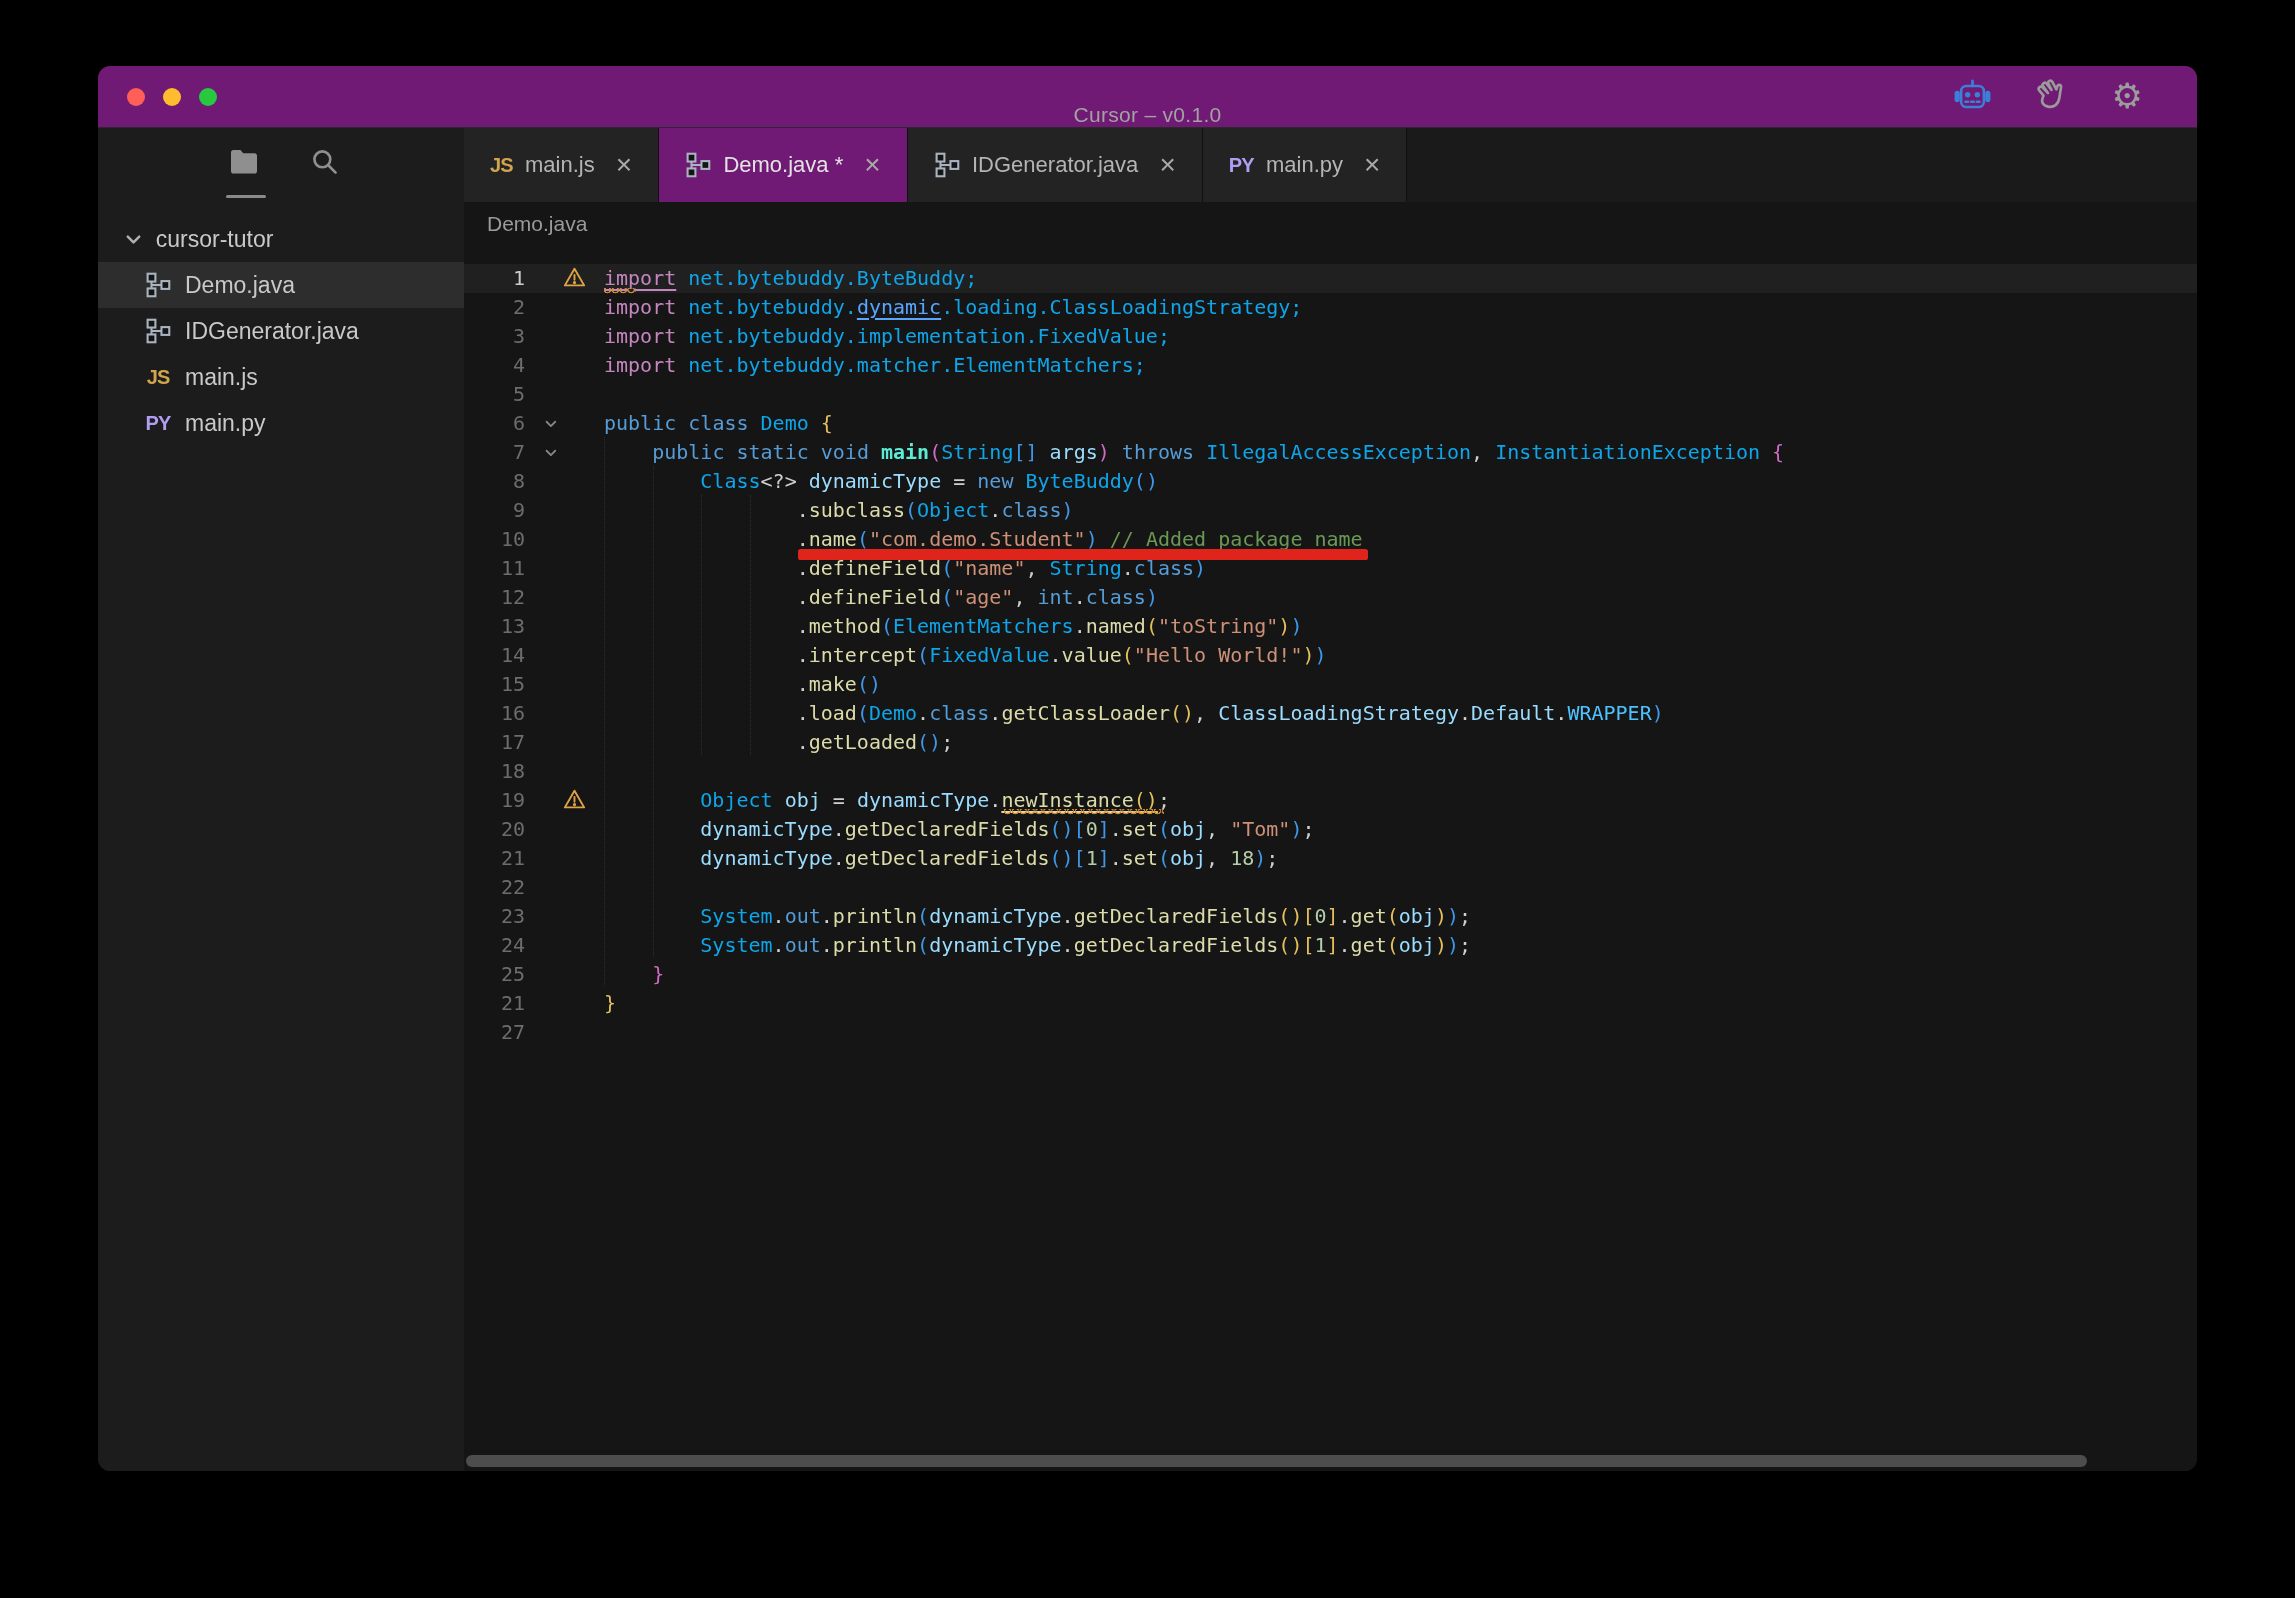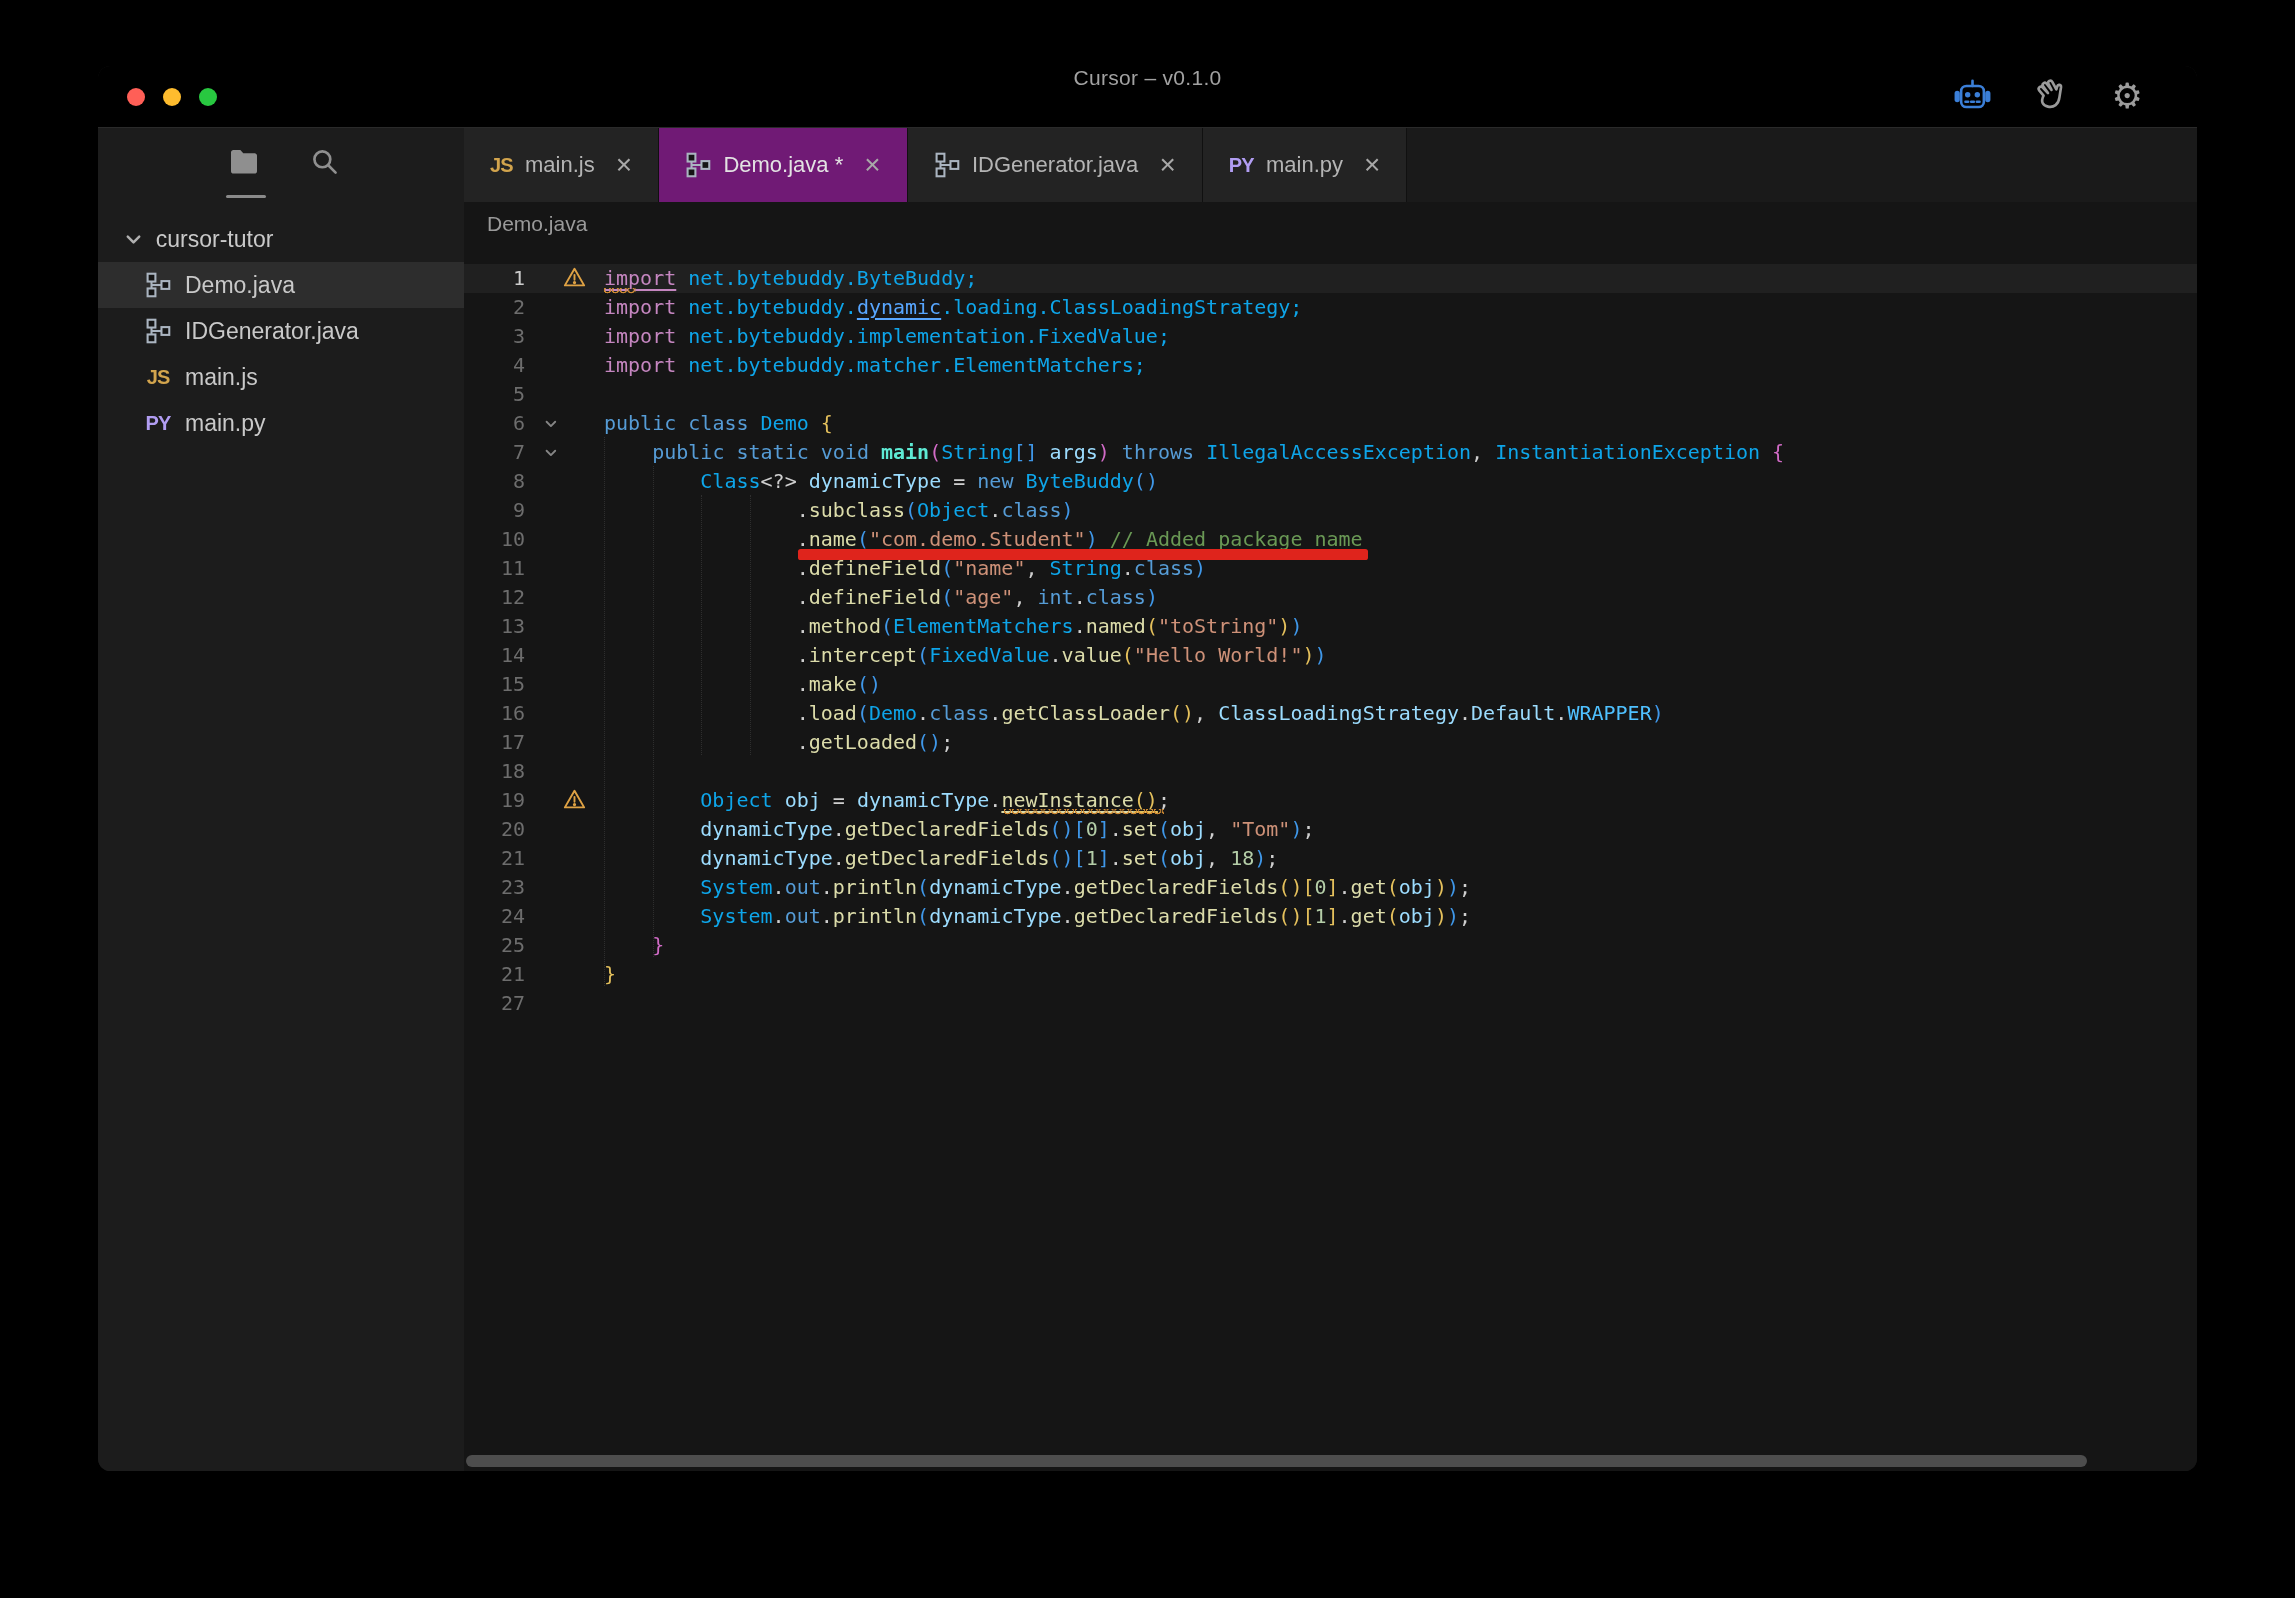--- a/index.html
+++ b/index.html
@@ -1,22 +1,22 @@
 <!DOCTYPE html>
 <html style="font-size:14px"><head>
 <meta charset="utf-8">
 <style>
   html,body{margin:0;padding:0;background:#000;}
   body{width:2295px;height:1599px;position:relative;font-family:"Liberation Sans",sans-serif;
        -webkit-font-smoothing:antialiased;overflow:hidden;}
   #window{position:absolute;left:98px;top:66px;width:2099px;height:1405px;background:#151515;
           border-radius:12.3px;overflow:hidden;box-shadow:0 15.8px 53px rgba(0,0,0,.8);}
   
-  #titlebar{position:relative;height:61px;background:#000000;border-bottom:0.9px solid #2a2a2a;
-            display:flex;align-items:flex-start;}
+  #titlebar{position:relative;height:61px;background:#701a75;border-bottom:0.9px solid #2a2a2a;
+            display:flex;align-items:flex-end;}
   .traffic{position:absolute;left:29px;top:22px;display:flex;gap:17.5px;}
   .tl{width:18.4px;height:18.4px;border-radius:50%;}
   #win-title{flex:1;text-align:center;color:#a2a2a2;font-size:21px;letter-spacing:0.3px;}
   #tb-icons{position:absolute;right:54px;top:0;height:61px;display:flex;align-items:center;gap:42px;}
   .tb-btn{background:none;border:none;padding:0;cursor:pointer;display:flex;align-items:center;}
   .gear-glyph{font-size:35px;color:#9c9c9c;line-height:1;font-family:"DejaVu Sans",sans-serif;}
   
   #main{display:flex;height:1343px;}
   #sidebar{width:366px;background:#1c1c1c;flex:none;position:relative;}
   #side-head{position:relative;height:77px;}
@@ -239,20 +239,21 @@
             <div class="cl"><span class="gnum">16</span><span class="ctext"><span class="p">                .</span><span class="m">load</span><span class="bl">(</span><span class="t">Demo</span><span class="p">.</span><span class="b">class</span><span class="p">.</span><span class="m">getClassLoader</span><span class="y">()</span><span class="p">, </span><span class="v">ClassLoadingStrategy</span><span class="p">.</span><span class="v">Default</span><span class="p">.</span><span class="cst">WRAPPER</span><span class="bl">)</span></span></div>
             <div class="cl"><span class="gnum">17</span><span class="ctext"><span class="p">                .</span><span class="m">getLoaded</span><span class="bl">()</span><span class="p">;</span></span></div>
             <div class="cl"><span class="gnum">18</span><span class="ctext"></span></div>
             <div class="cl"><span class="gnum">19</span><span class="glyph-warn"><svg width="23" height="21" viewBox="0 0 26 24" fill="none" stroke="#dfa244" stroke-width="2.2" stroke-linejoin="round">
      <path d="M13 2 L24 21 L2 21 Z"></path>
                   <line x1="13" y1="9" x2="13" y2="14.5" stroke-linecap="round"></line>
                   <circle cx="13" cy="17.8" r="0.8" fill="#dfa244"></circle>
                 </svg></span><span class="ctext"><span class="p">        </span><span class="t">Object</span><span class="p"> </span><span class="v">obj</span><span class="p"> = </span><span class="v">dynamicType</span><span class="p">.</span><span class="m u">newInstance</span><span class="y u">()</span><span class="p">;</span></span></div>
             <div class="cl"><span class="gnum">20</span><span class="ctext"><span class="p">        </span><span class="v">dynamicType</span><span class="p">.</span><span class="m">getDeclaredFields</span><span class="bl">()[</span><span class="n">0</span><span class="bl">]</span><span class="p">.</span><span class="m">set</span><span class="bl">(</span><span class="v">obj</span><span class="p">, </span><span class="s">"Tom"</span><span class="bl">)</span><span class="p">;</span></span></div>
             <div class="cl"><span class="gnum">21</span><span class="ctext"><span class="p">        </span><span class="v">dynamicType</span><span class="p">.</span><span class="m">getDeclaredFields</span><span class="bl">()[</span><span class="n">1</span><span class="bl">]</span><span class="p">.</span><span class="m">set</span><span class="bl">(</span><span class="v">obj</span><span class="p">, </span><span class="n">18</span><span class="bl">)</span><span class="p">;</span></span></div>
+            <div class="cl"><span class="gnum">22</span><span class="ctext"></span></div>
             <div class="cl"><span class="gnum">23</span><span class="ctext"><span class="p">        </span><span class="t">System</span><span class="p">.</span><span class="b">out</span><span class="p">.</span><span class="m">println</span><span class="bl">(</span><span class="v">dynamicType</span><span class="p">.</span><span class="m">getDeclaredFields</span><span class="y">()[</span><span class="n">0</span><span class="y">]</span><span class="p">.</span><span class="m">get</span><span class="y">(</span><span class="v">obj</span><span class="y">)</span><span class="bl">)</span><span class="p">;</span></span></div>
             <div class="cl"><span class="gnum">24</span><span class="ctext"><span class="p">        </span><span class="t">System</span><span class="p">.</span><span class="b">out</span><span class="p">.</span><span class="m">println</span><span class="bl">(</span><span class="v">dynamicType</span><span class="p">.</span><span class="m">getDeclaredFields</span><span class="y">()[</span><span class="n">1</span><span class="y">]</span><span class="p">.</span><span class="m">get</span><span class="y">(</span><span class="v">obj</span><span class="y">)</span><span class="bl">)</span><span class="p">;</span></span></div>
             <div class="cl"><span class="gnum">25</span><span class="ctext"><span class="p">    </span><span class="pk">}</span></span></div>
             <div class="cl"><span class="gnum">21</span><span class="ctext"><span class="y">}</span></span></div>
             <div class="cl"><span class="gnum">27</span><span class="ctext"></span></div>
             <div class="guide" style="left: 140px; top: 173px; height: 549px;"></div>
             <div class="guide" style="left: 189px; top: 202px; height: 491px;"></div>
             <div class="guide" style="left: 237px; top: 231px; height: 260px;"></div>
             <div class="guide" style="left: 286px; top: 231px; height: 260px;"></div>
             <div class="red-underline" style="left: 334px; top: 285px; width: 570px;"></div>

